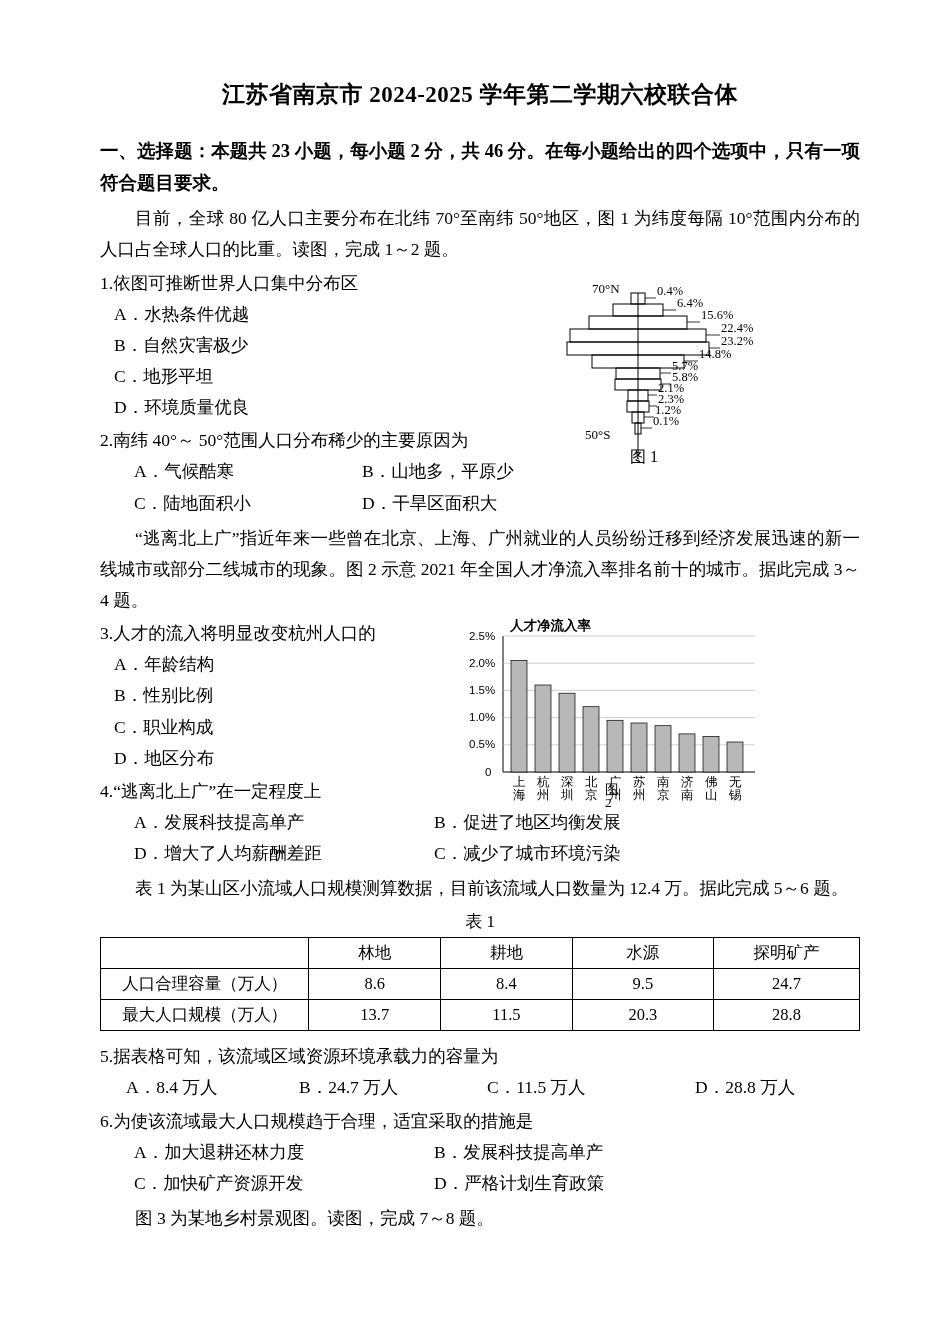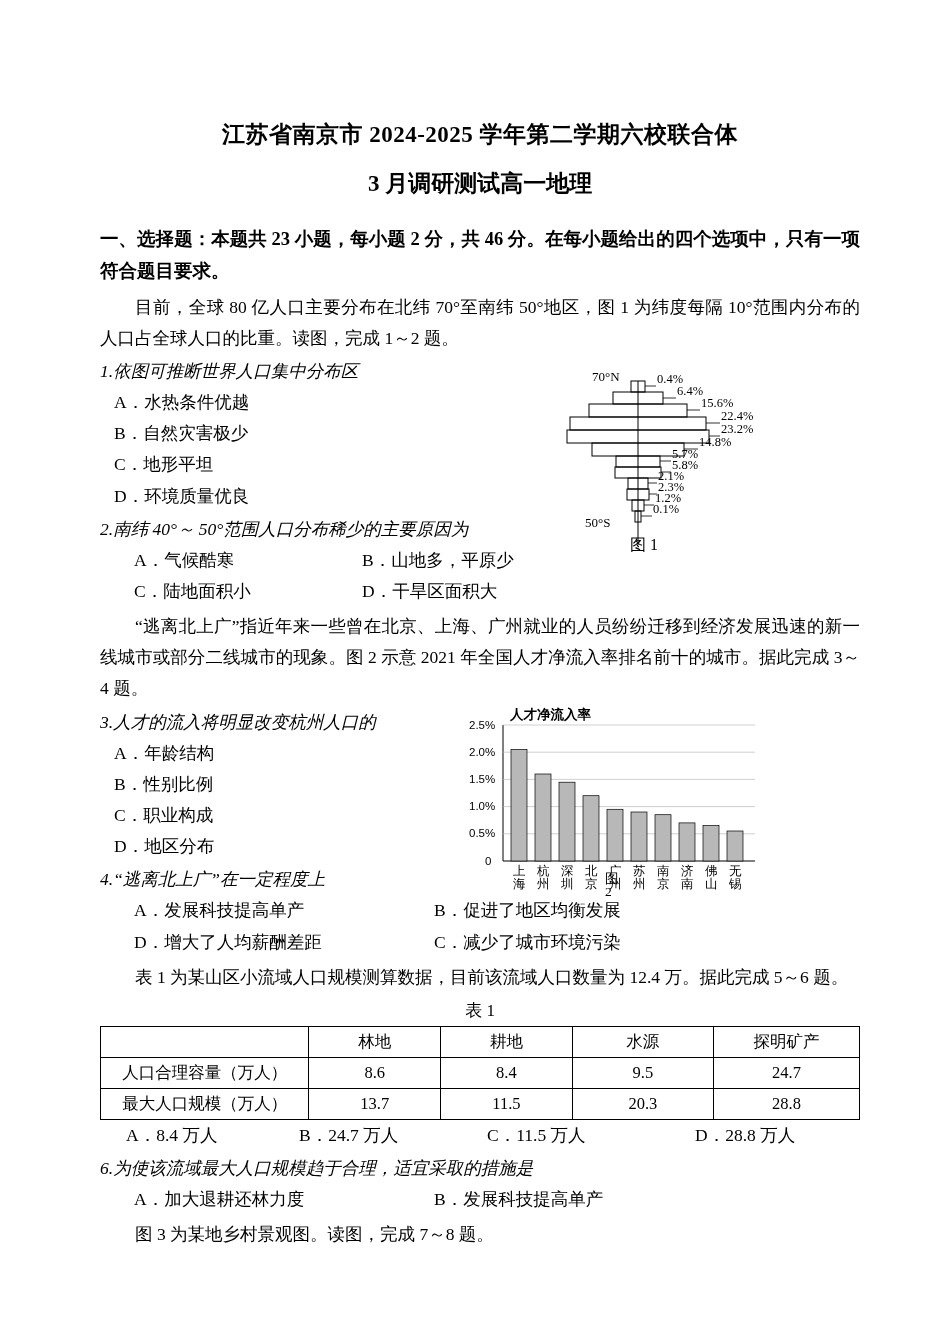--- a/index.html
+++ b/index.html
@@ -12,37 +12,37 @@
   }
   .page{
     position:absolute;left:0;top:0;width:950px;height:1344px;
     padding:0;
   }
   .inner{
     position:absolute;left:100px;top:0;width:760px;
   }
   .title{
     text-align:center;font-weight:bold;font-size:23px;
-    letter-spacing:0.5px;margin-top:118px;line-height:1.5;
+    letter-spacing:0.5px;margin-top:78px;line-height:1.5;
   }
   .title2{
     text-align:center;font-weight:bold;font-size:23px;
     margin-top:14px;line-height:1.5;
   }
   .sec-head{
     font-weight:bold;font-size:18.5px;margin-top:22px;line-height:1.75;
     text-align:justify;
   }
   p{margin:0;}
   .para{
     font-size:17.5px;line-height:1.78;text-indent:2em;text-align:justify;
     margin-top:4px;
   }
   .q{
-    font-size:17.5px;line-height:1.78;margin-top:2px;font-style:italic;
+    font-size:17.5px;line-height:1.78;margin-top:2px;
   }
   .opt{
     font-size:17.5px;line-height:1.78;margin-left:14px;
   }
   .opt2{
     font-size:17.5px;line-height:1.78;margin-left:34px;
     display:flex;
   }
   .opt2 span:first-child{width:228px;display:inline-block;}
   .optwide span:first-child{width:300px;display:inline-block;}
@@ -69,21 +69,20 @@
 
   .flowtext{position:relative;}
 </style>
 </head>
 <body>
 
 <div class="page">
   <div class="inner">
 
     <div class="title">江苏省南京市 2024-2025 学年第二学期六校联合体</div>
-    <div class="title2">3 月调研测试高一地理</div>
 
     <div class="sec-head">一、选择题：本题共 23 小题，每小题 2 分，共 46 分。在每小题给出的四个选项中，只有一项符合题目要求。</div>
 
     <p class="para">目前，全球 80 亿人口主要分布在北纬 70°至南纬 50°地区，图 1 为纬度每隔 10°范围内分布的人口占全球人口的比重。读图，完成 1～2 题。</p>
 
     <div class="flowtext" style="position:relative;">
 
       <div class="fig1wrap" style="top:11px;">
         <svg width="330" height="220" viewBox="0 0 330 220">
 
@@ -268,29 +267,34 @@
       <tr>
         <td>最大人口规模（万人）</td>
         <td>13.7</td>
         <td>11.5</td>
         <td>20.3</td>
         <td>28.8</td>
       </tr>
     </tbody>
       </table>
 
+    <p class="q" style="margin-top:10px;">5.据表格可知，该流域区域资源环境承载力的容量为</p>
     <div class="opt2" style="margin-left:26px;gap:23px;">
       <span style="width:150px;display:inline-block;">A．8.4 万人</span>
       <span style="width:165px;display:inline-block;">B．24.7 万人</span>
       <span style="width:185px;display:inline-block;">C．11.5 万人</span>
       <span>D．28.8 万人</span>
     </div>
 
     <p class="q">6.为使该流域最大人口规模趋于合理，适宜采取的措施是</p>
     <div class="opt2 optwide">
       <span>A．加大退耕还林力度</span>
       <span>B．发展科技提高单产</span>
     </div>
+    <div class="opt2 optwide">
+      <span>C．加快矿产资源开发</span>
+      <span>D．严格计划生育政策</span>
+    </div>
 
     <p class="para">图 3 为某地乡村景观图。读图，完成 7～8 题。</p>
 
   </div>
 </div>
 
 </body></html>

